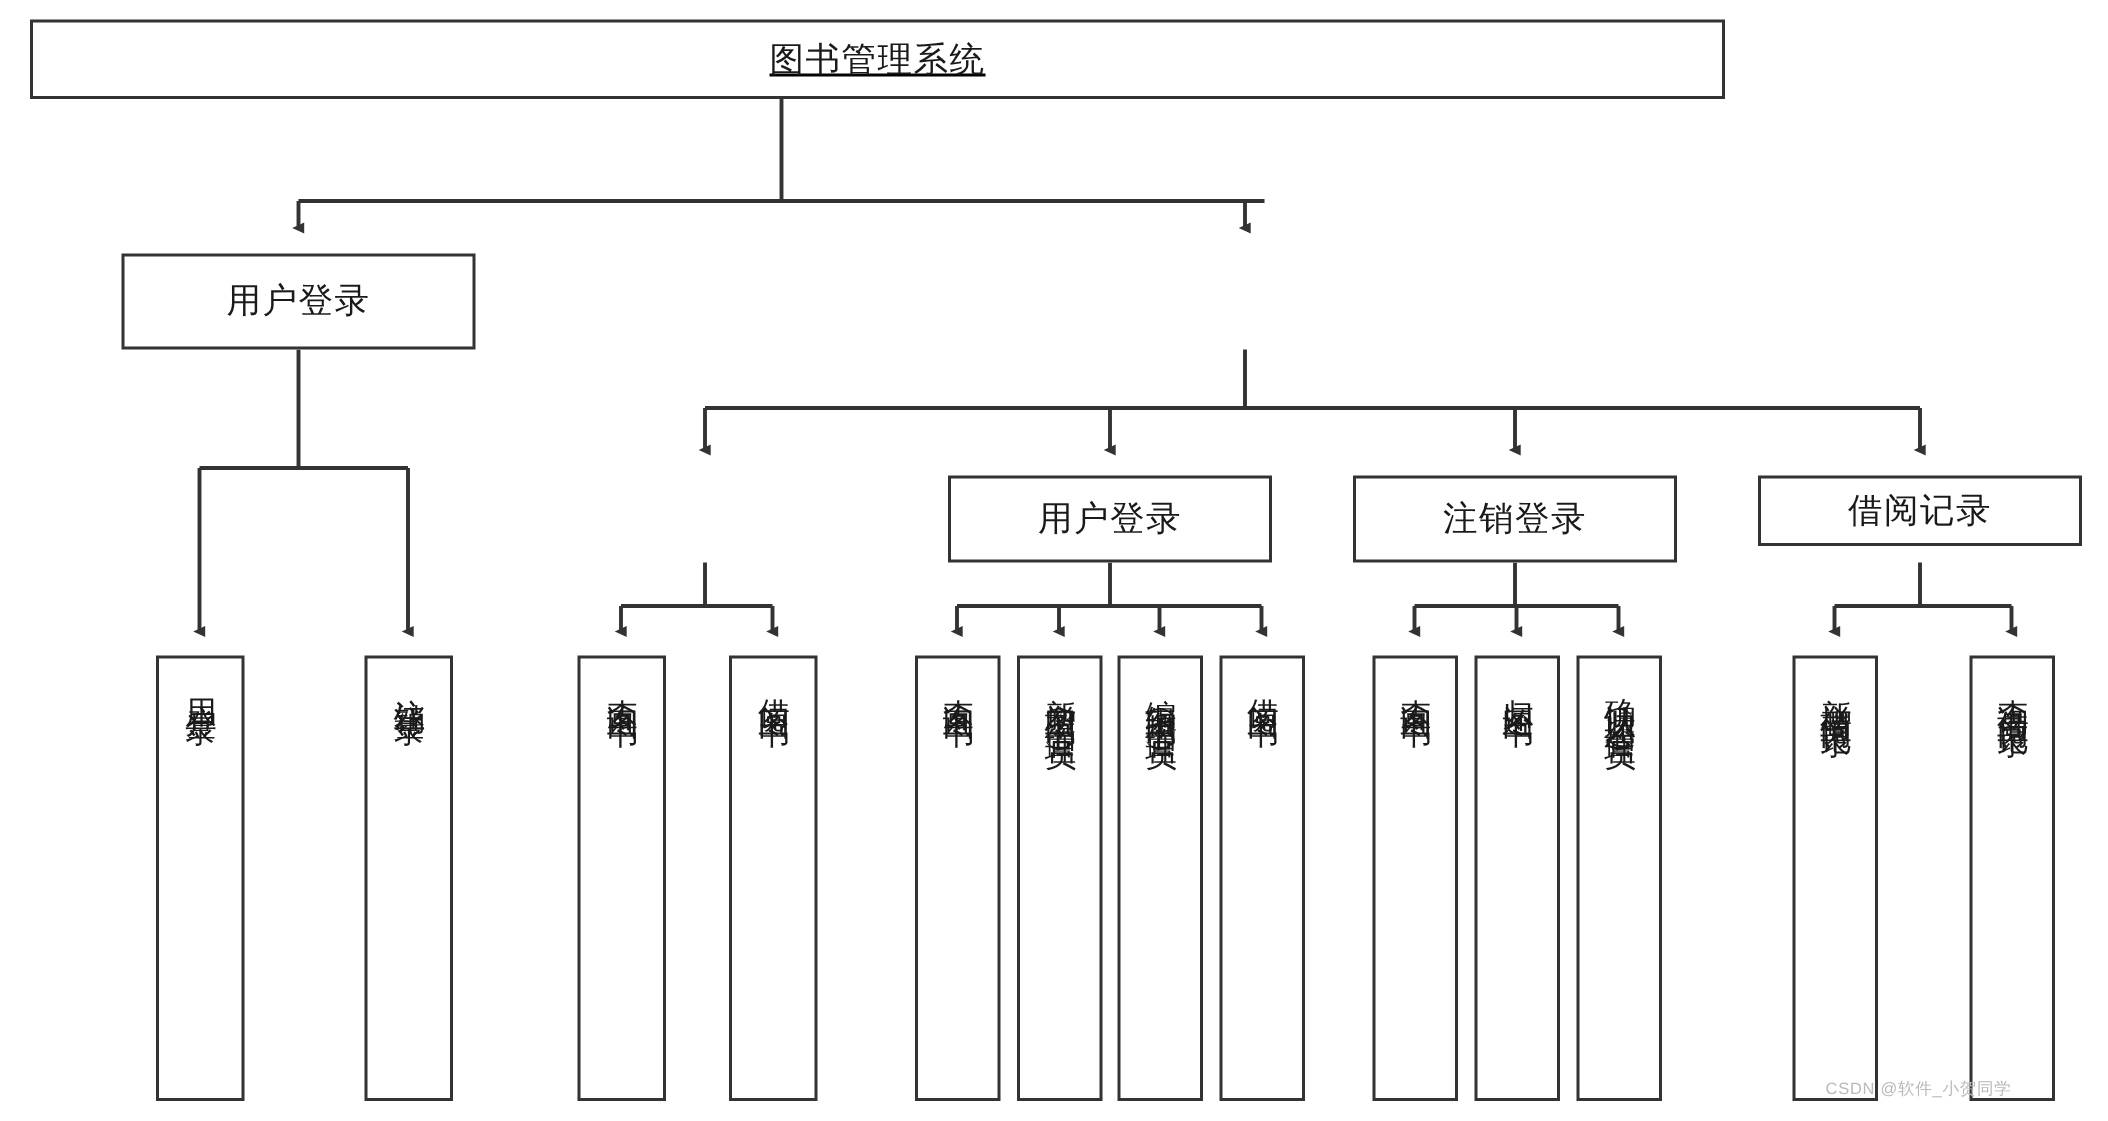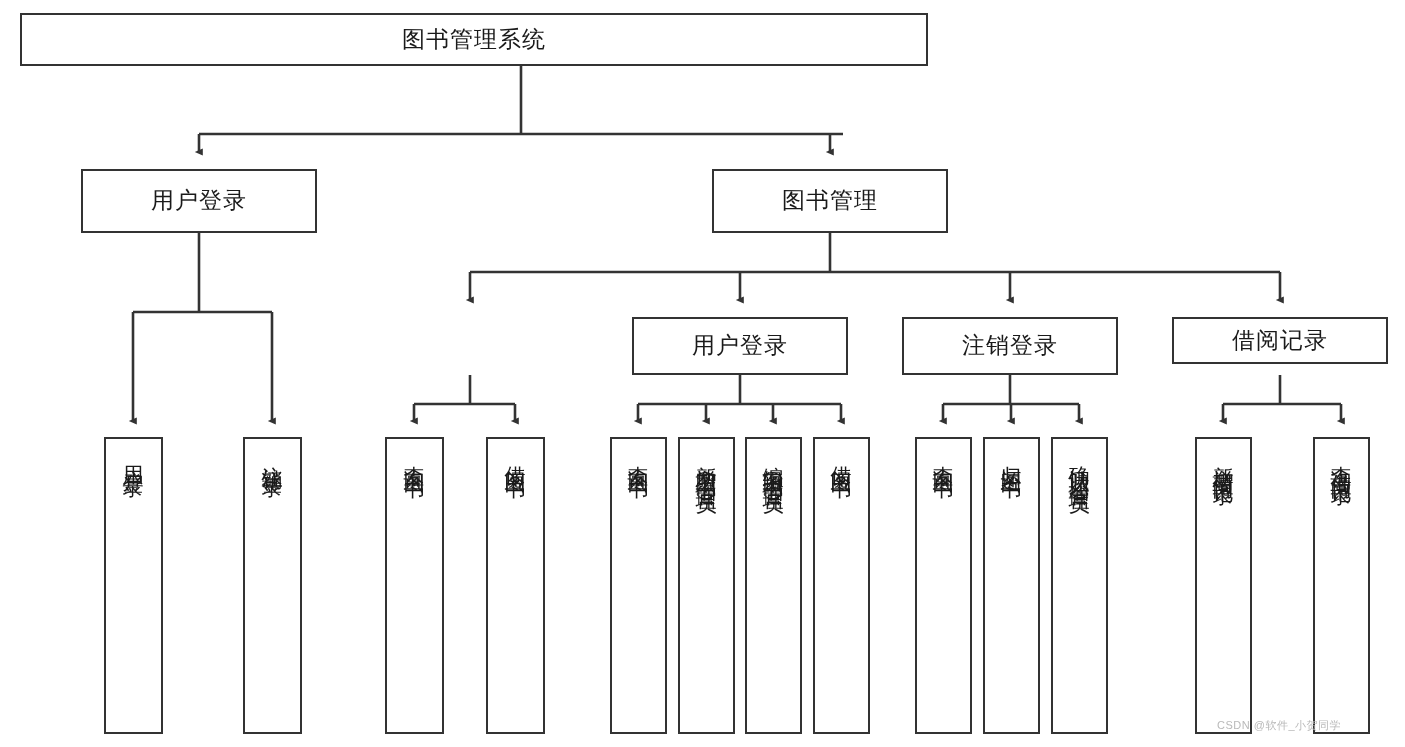--- a/index.html
+++ b/index.html
@@ -112,29 +112,26 @@
       <path d="M1011,404 L1011,421" marker-end="url(#arrowhead)"></path>
       <path d="M1079,404 L1079,421" marker-end="url(#arrowhead)"></path>
 
       <path d="M1280,375 L1280,404"></path>
       <path d="M1223,404 L1341,404"></path>
       <path d="M1223,404 L1223,421" marker-end="url(#arrowhead)"></path>
       <path d="M1341,404 L1341,421" marker-end="url(#arrowhead)"></path>
     </g>
   </svg>
 
-  <div class="node-box" style="left:20px; top:13px; width:908px; height:53px;">
+  <div class="node-box" style="left:20px; top:13px; width:1130px; height:53px;text-decoration:underline;">
     <span class="node-label-h">图书管理系统</span>
   </div>
 
   <div class="node-box" style="left:81px; top:169px; width:236px; height:64px;">
     <span class="node-label-h">用户登录</span>
-  </div>
-  <div class="node-box" style="left:712px; top:169px; width:236px; height:64px;">
-    <span class="node-label-h">图书管理</span>
   </div>
 
   <div class="node-box" style="left:632px; top:317px; width:216px; height:58px;">
     <span class="node-label-h">用户登录</span>
   </div>
   <div class="node-box" style="left:902px; top:317px; width:216px; height:58px;">
     <span class="node-label-h">注销登录</span>
   </div>
   <div class="node-box" style="left:1172px; top:317px; width:216px; height:47px;">
     <span class="node-label-h">借阅记录</span>

